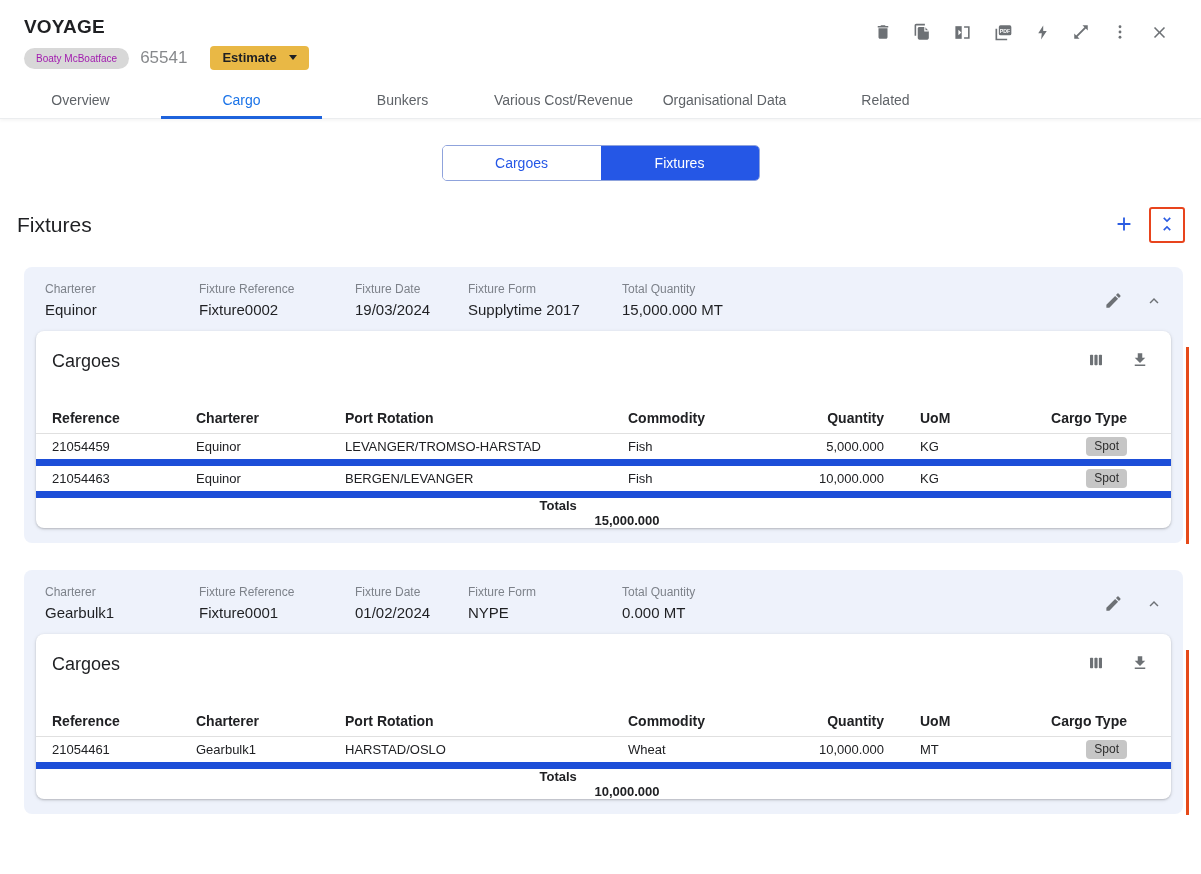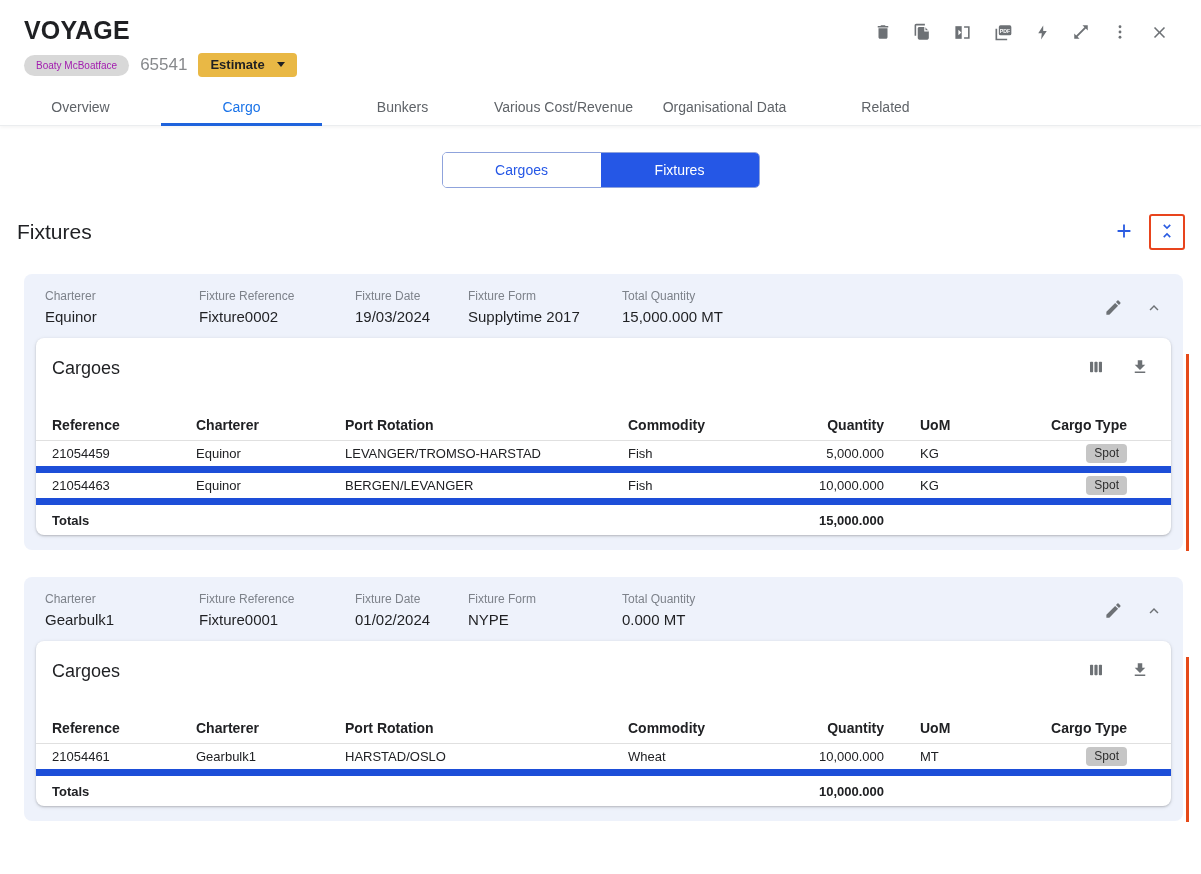--- a/index.html
+++ b/index.html
@@ -1,28 +1,28 @@
 <!DOCTYPE html>
 <html><head>
 <meta charset="utf-8">
 <style>
   * { box-sizing: border-box; margin: 0; padding: 0; }
   html,body { width:1201px; height:874px; background:#fff; overflow:hidden;
     font-family:"Liberation Sans", sans-serif; color:#202124; }
 
   
   .win-header { position:relative; padding:16px 24px 0 24px; }
-  .win-title { font-size:25px; font-weight:700; letter-spacing:.2px; color:#1f2023; }
+  .win-title { font-size:19px; font-weight:700; letter-spacing:.2px; color:#1f2023; }
   .sub-row { display:flex; align-items:center; gap:11px; margin-top:8px; height:24px; }
   .vessel-badge { background:#d8d8d8; color:#a21caf; border-radius:12px; padding:3px 12px;
     font-size:10px; line-height:15px; }
   .voyage-id { color:#87898c; font-size:17px; }
   .estimate-btn { display:flex; align-items:center; gap:12px; background:#e9b845; border:none;
     border-radius:4px; padding:4px 12px 5px 12px; font-size:13px; font-weight:700; color:#1f2023;
-    font-family:"Liberation Sans", sans-serif; cursor:pointer; }
+    font-family:"Liberation Sans", sans-serif; cursor:pointer;margin-left:12px; }
   .caret-down { width:0; height:0; border-left:4px solid transparent; border-right:4px solid transparent;
     border-top:5px solid #1f2023; }
   .toolbar { position:absolute; top:22px; right:32px; display:flex; align-items:center; gap:21px; }
   .tool-btn { background:none; border:none; padding:0; cursor:pointer; display:flex; align-items:center; }
   .tool-btn svg { display:block; }
 
   
   .tab-bar { display:flex; margin-top:11px; border-bottom:1px solid #ebedef;
     box-shadow:0 2px 3px rgba(0,0,0,.04); }
   .tab { width:161px; height:37px; display:flex; align-items:center; justify-content:center;
@@ -62,21 +62,21 @@
 
   .cargoes-card { margin:0 12px; background:#fff; border-radius:8px;
     box-shadow:0 1px 2px rgba(0,0,0,.18), 0 1px 4px rgba(0,0,0,.1); padding-top:16px; overflow:hidden; }
   .cargoes-head { display:flex; align-items:center; justify-content:space-between; padding:0 18px 0 16px; }
   .cargoes-title { font-size:18px; font-weight:400; color:#1f2023; }
   .cargoes-actions { display:flex; align-items:center; gap:18px; }
 
   .tbl { margin-top:26px; font-size:13px; }
   .tr { display:flex; align-items:center; height:32px; padding-left:16px; border-bottom:7px solid #1d4ed8; }
   .tr.head { font-size:14px; font-weight:700; border-bottom:1px solid #e0e0e0; }
-  .tr.totals { height:30px; border-bottom:none; font-weight:700; }
+  .tr.totals { height:30px; border-bottom:none; font-weight:700;flex-direction:column; }
   .c1{width:144px}.c2{width:149px}.c3{width:283px}.c4{width:160px}
   .c5{width:96px; text-align:right}
   .c6{width:60px; margin-left:36px}
   .c7{flex:1; text-align:right; padding-right:44px}
   .badge-spot { display:inline-block; background:#c6c6c6; color:#2e2e2e; border-radius:4px;
     padding:2px 8px; font-size:12px; line-height:15px; }
 
   .red-strip { position:absolute; width:3px; right:-6px; top:80px; bottom:-1px; background:#e64a19; }
 </style>
 </head>

